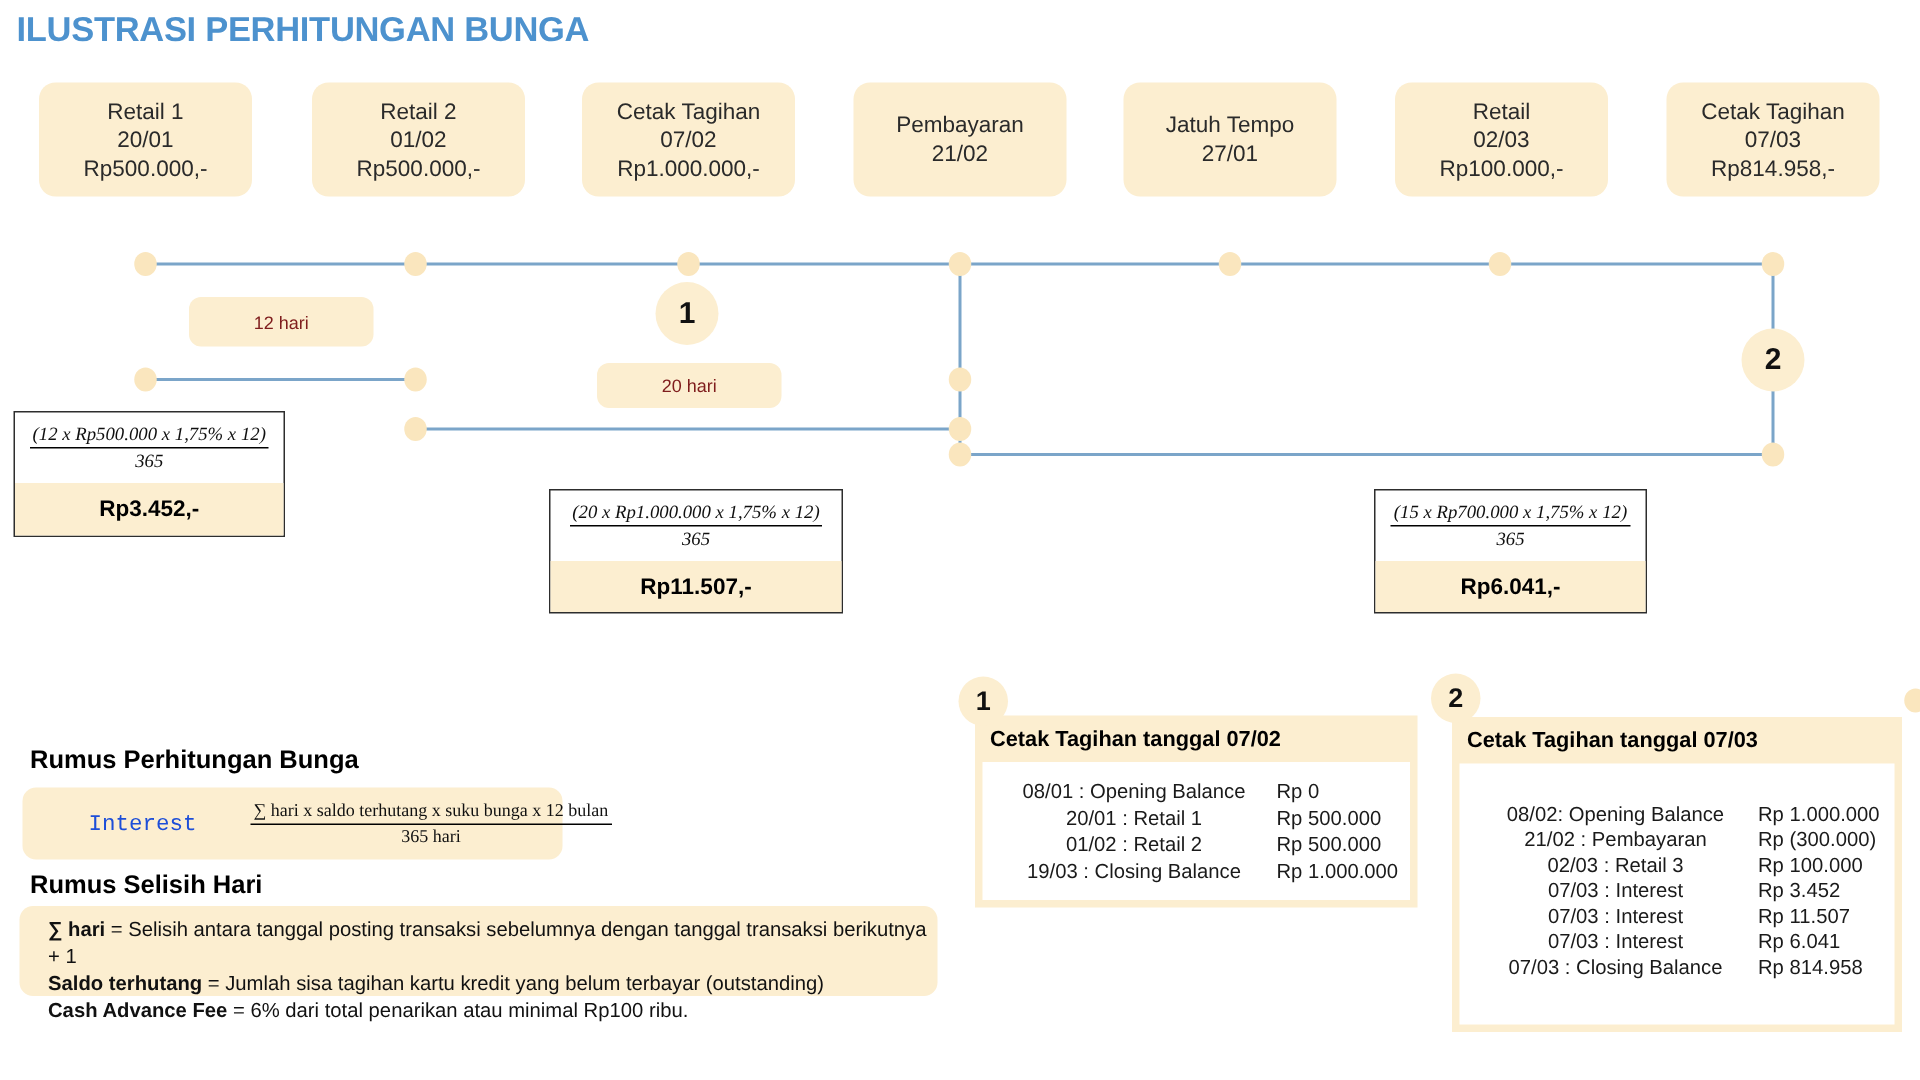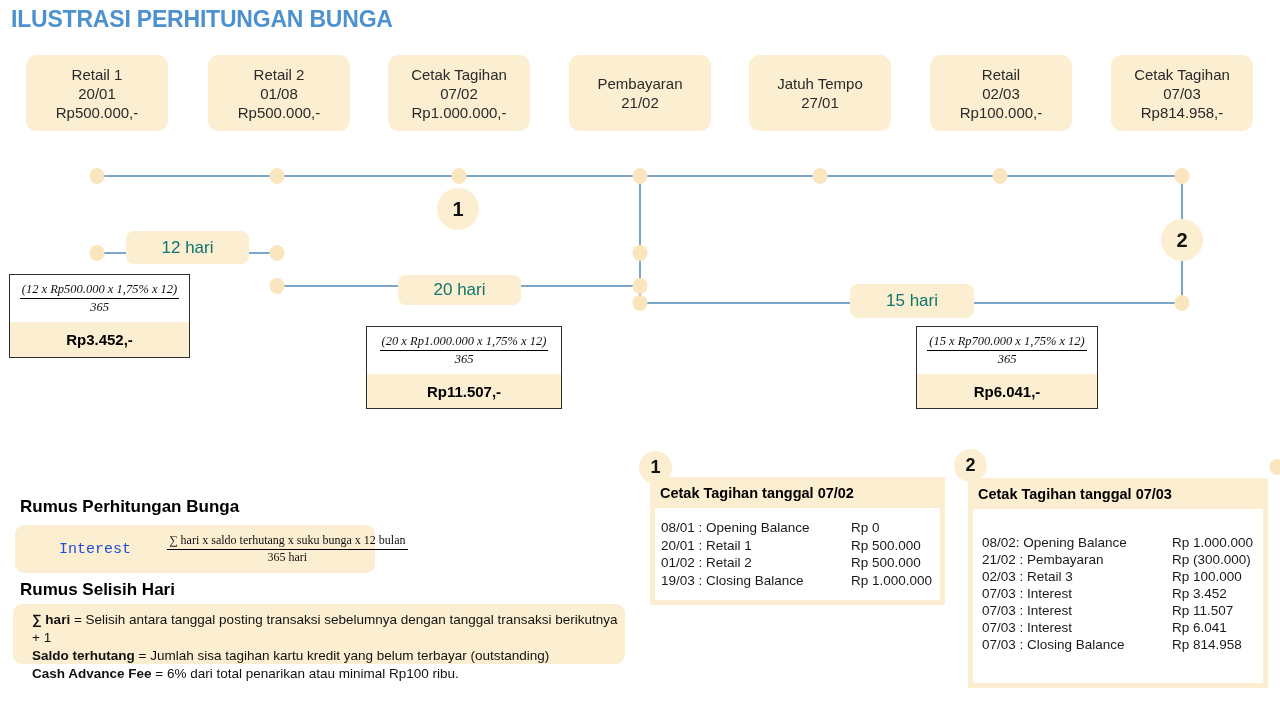--- a/index.html
+++ b/index.html
@@ -20,21 +20,21 @@
          display:flex;flex-direction:column;justify-content:center;align-items:center;text-align:center;
          font-size:15px;line-height:19px;color:#2a2a2a;}
 
   
   .hline,.vline{position:absolute;background:var(--line);z-index:0;}
   .hline{height:2px;}
   .vline{width:2px;}
   .dot{position:absolute;width:15px;height:16px;border-radius:50%;background:var(--dot);
        transform:translate(-50%,-50%);z-index:1;}
   .duration{position:absolute;background:var(--cream);border-radius:8px;display:flex;align-items:center;
-            justify-content:center;font-size:17px;color:#0f766e;z-index:2;margin-top:33px;}
+            justify-content:center;font-size:12px;color:#7f1d1d;z-index:2;}
   .tl-badge{position:absolute;width:42px;height:42px;border-radius:50%;background:var(--cream);
             display:flex;align-items:center;justify-content:center;font-size:20px;font-weight:bold;
             color:#111;z-index:2;}
 
   
   .calcbox{position:absolute;border:1px solid #2d2d2d;background:#fff;display:flex;flex-direction:column;z-index:2;}
   .calc-frac{height:47px;display:flex;flex-direction:column;justify-content:center;align-items:center;
              font-family:"Liberation Serif",serif;font-style:italic;font-size:12.5px;color:#101010;}
   .calc-num{display:inline-block;border-bottom:1px solid #000;padding:0 2px 1px 2px;white-space:nowrap;}
   .calc-den{padding-top:1px;}
@@ -49,21 +49,21 @@
   .frac{margin-left:36px;text-align:center;font-family:"Liberation Serif",serif;
         font-size:12px;color:#101010;}
   .frac .calc-num{border-bottom:1.2px solid #000;}
   .notes-box{position:absolute;left:13px;top:604px;width:612px;height:60px;background:var(--cream);
              border-radius:9px;padding:7px 0 0 19px;font-size:13.5px;line-height:18px;color:#111;}
   .note-term{font-weight:bold;}
 
   
   .statement{position:absolute;background:var(--cream);z-index:1;}
   .st-header{font-weight:bold;font-size:14.5px;color:#000;padding:8px 0 12px 10px;height:31px;}
-  .st-body{background:#fff;margin:0 5px 5px 5px;font-size:13.5px;color:#1a1a1a;}
+  .st-body{background:#fff;margin:0 5px 5px 5px;font-size:13.5px;color:#1a1a1a;text-align:center;}
   .st-row{display:flex;}
   .st-label{width:190px;white-space:nowrap;}
   .st-value{white-space:nowrap;}
   .st-badge{position:absolute;width:33px;height:33px;border-radius:50%;background:var(--cream);
             display:flex;align-items:center;justify-content:center;font-size:18px;font-weight:bold;
             color:#111;z-index:2;}
 </style>
 </head>
 <body>
 
@@ -71,21 +71,21 @@
 
   <div class="page-title">ILUSTRASI PERHITUNGAN BUNGA</div>
 
   <div class="event" style="left:26px">
     <div>Retail 1</div>
     <div>20/01</div>
     <div>Rp500.000,-</div>
   </div>
   <div class="event" style="left:208px">
     <div>Retail 2</div>
-    <div>01/08</div>
+    <div>01/02</div>
     <div>Rp500.000,-</div>
   </div>
   <div class="event" style="left:388px">
     <div>Cetak Tagihan</div>
     <div>07/02</div>
     <div>Rp1.000.000,-</div>
   </div>
   <div class="event" style="left:569px">
     <div>Pembayaran</div>
     <div>21/02</div>
@@ -129,23 +129,20 @@
   <div class="dot" style="left:640px;top:303px"></div>
   <div class="dot" style="left:1182px;top:303px"></div>
   <div class="dot" style="left:1277px;top:467px"></div>
 
   <div class="duration" style="left:126px;top:198px;width:123px;height:33px">
     <span>12 hari</span>
   </div>
   <div class="duration" style="left:398px;top:242px;width:123px;height:30px">
     <span>20 hari</span>
   </div>
-  <div class="duration" style="left:850px;top:251px;width:124px;height:34px">
-    <span>15 hari</span>
-  </div>
 
   <div class="tl-badge" style="left:437px;top:188px">
     <span>1</span>
   </div>
   <div class="tl-badge" style="left:1161px;top:219px">
     <span>2</span>
   </div>
 
   <div class="calcbox" style="left:9px;top:274px;width:181px;height:84px">
     <div class="calc-frac">

